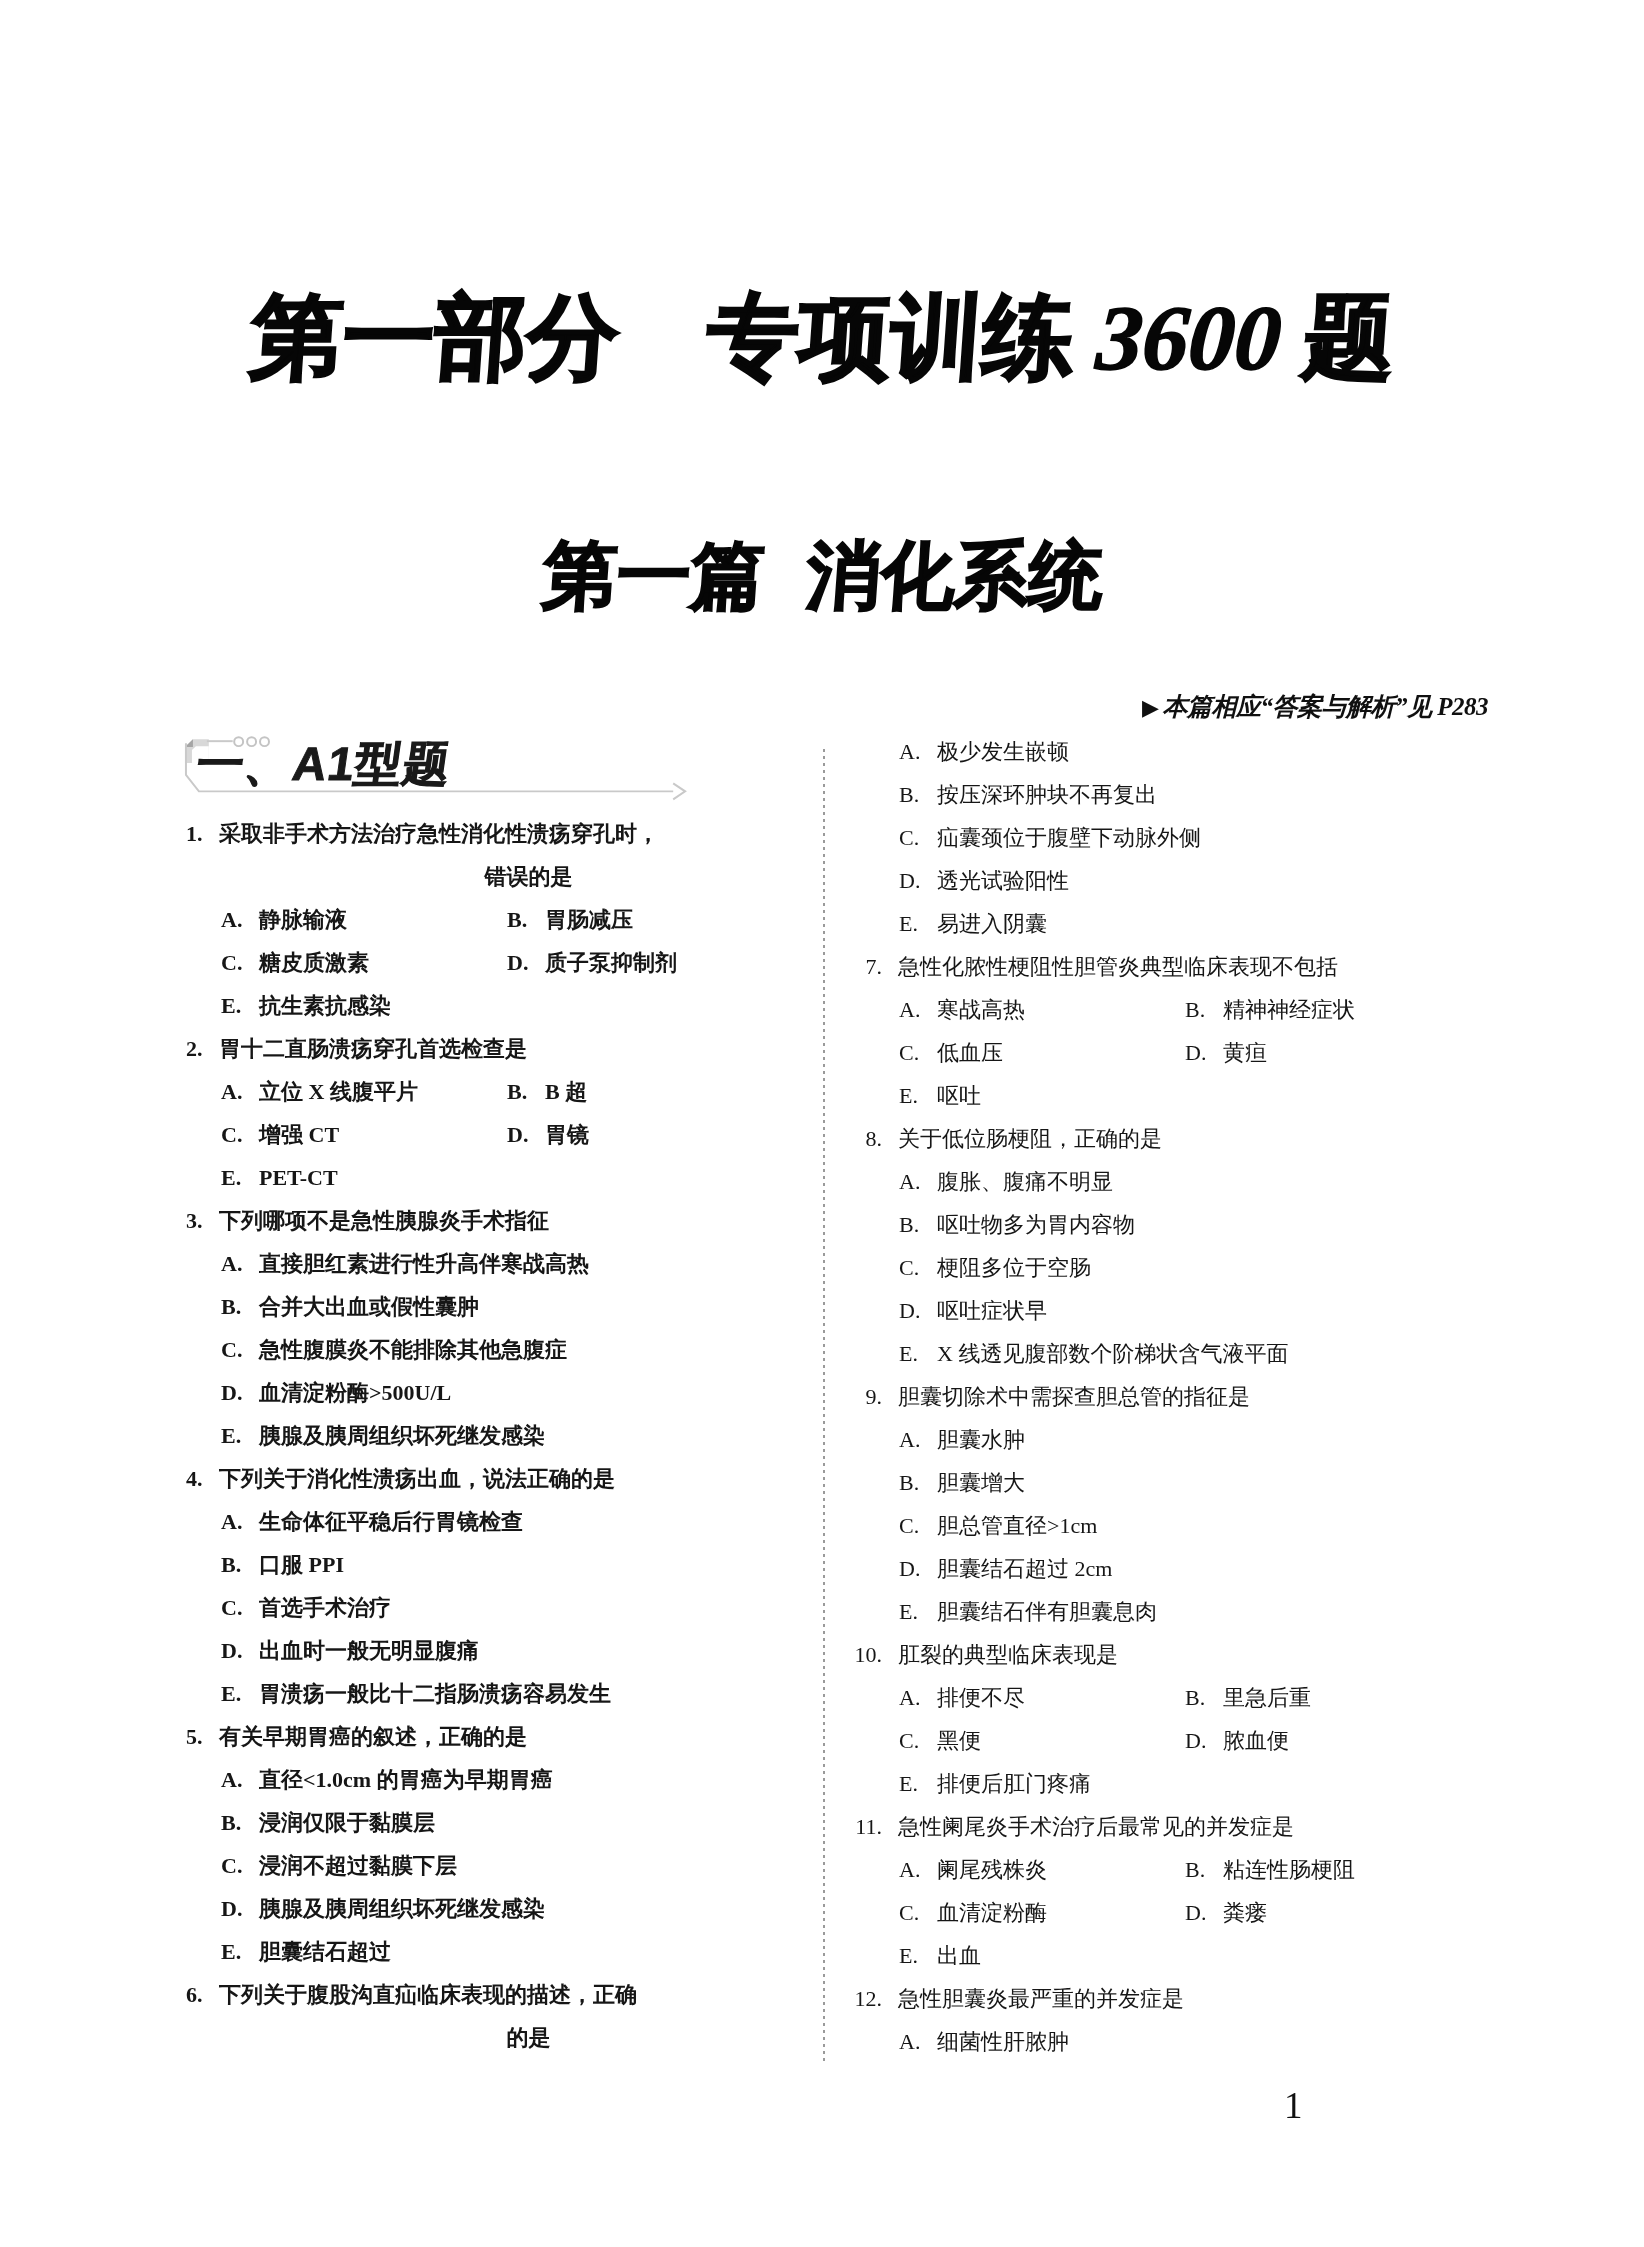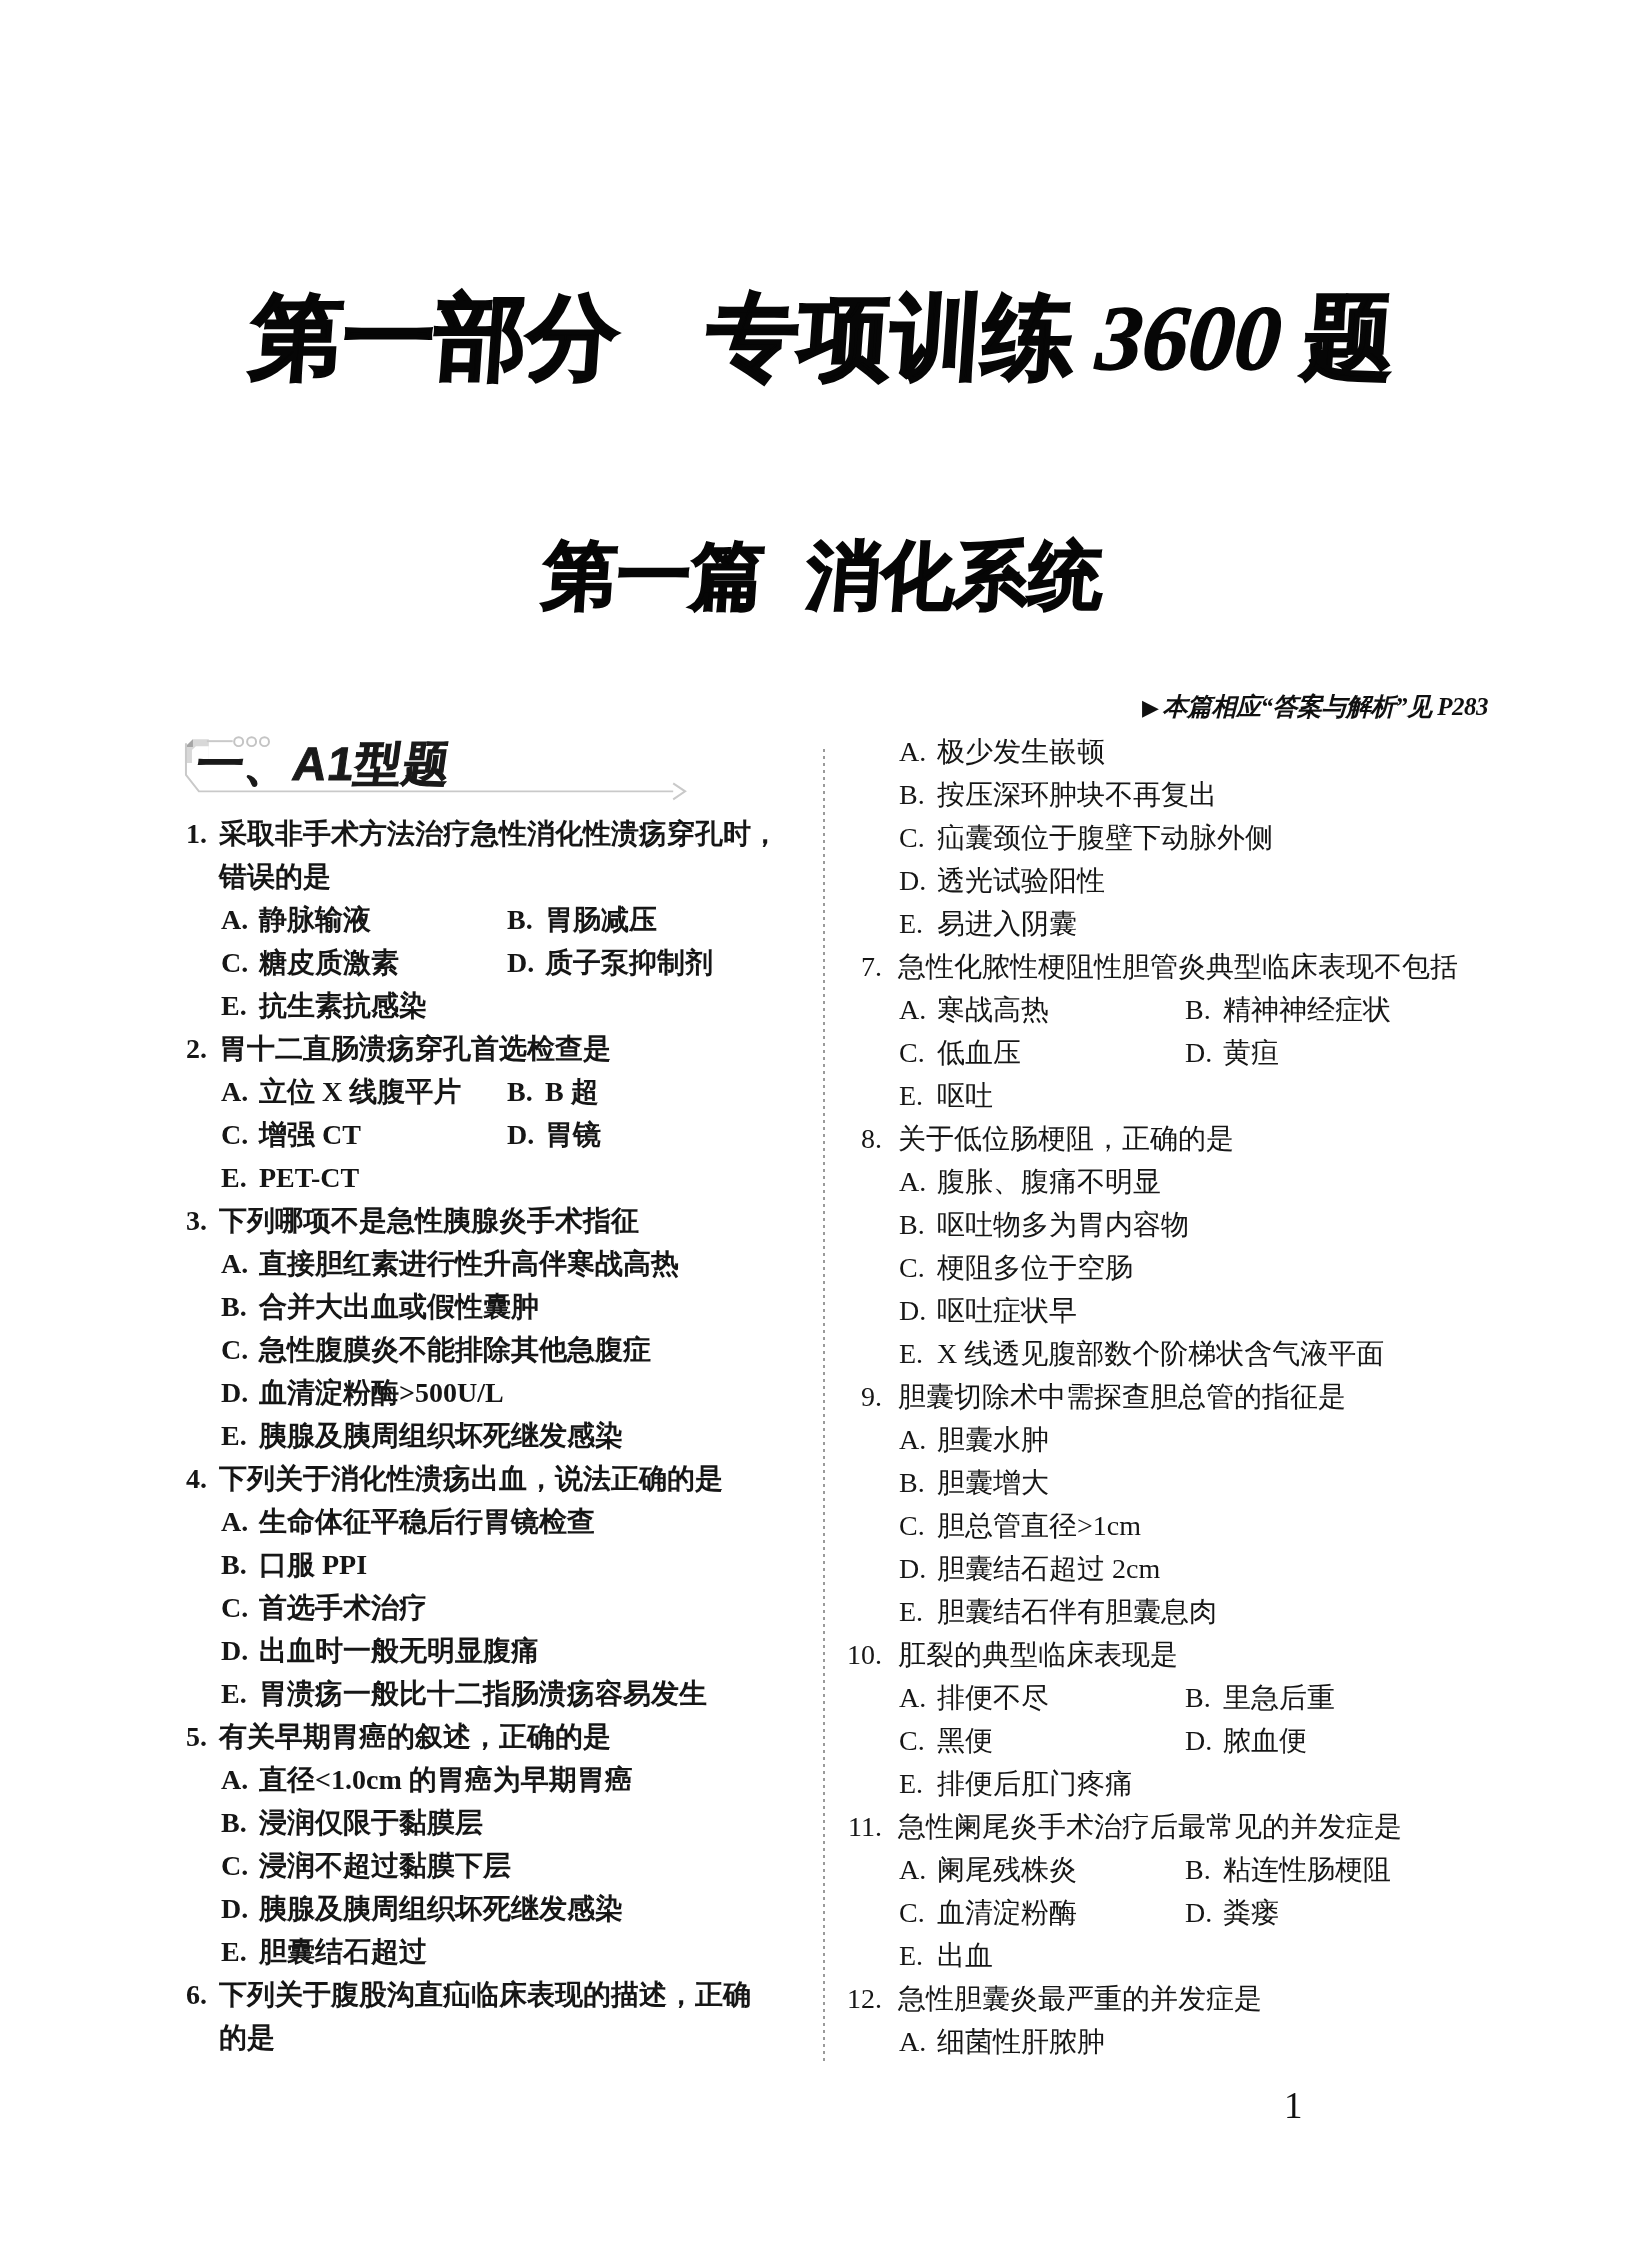--- a/index.html
+++ b/index.html
@@ -55,27 +55,27 @@
     transform:skewX(-8deg);
     white-space:nowrap;letter-spacing:1px;
   }
   
   .divider{
     position:absolute;left:823px;top:749px;
     width:2px;height:1313px;
     background:repeating-linear-gradient(to bottom,#9a9a9a 0 3px,transparent 3px 7px);
   }
   
-  .qcol{position:absolute;font-size:28px;color:#161616;}
+  .qcol{position:absolute;font-size:22px;color:#161616;}
   .col-left{left:186px;top:812px;width:652px;font-weight:bold;}
   .col-right{left:846px;top:730px;width:677px;}
   .line{height:43px;line-height:43px;white-space:nowrap;}
   .line .qnum{display:inline-block;width:33px;}
   .col-right .line .qnum{width:36px;margin-right:16px;text-align:right;}
-  .line.c{padding-left:33px;}
+  .line.c{padding-left:33px;text-align:center;}
   .line.o{padding-left:35px;}
   .col-right .line.o{padding-left:53px;}
   .opt{display:inline;}
   .opt.first{display:inline-block;width:286px;}
   .opt .letter{display:inline-block;width:38px;}
   
   .pagenum{
     position:absolute;left:1284px;top:2084px;
     font-size:37px;color:#111;
   }

